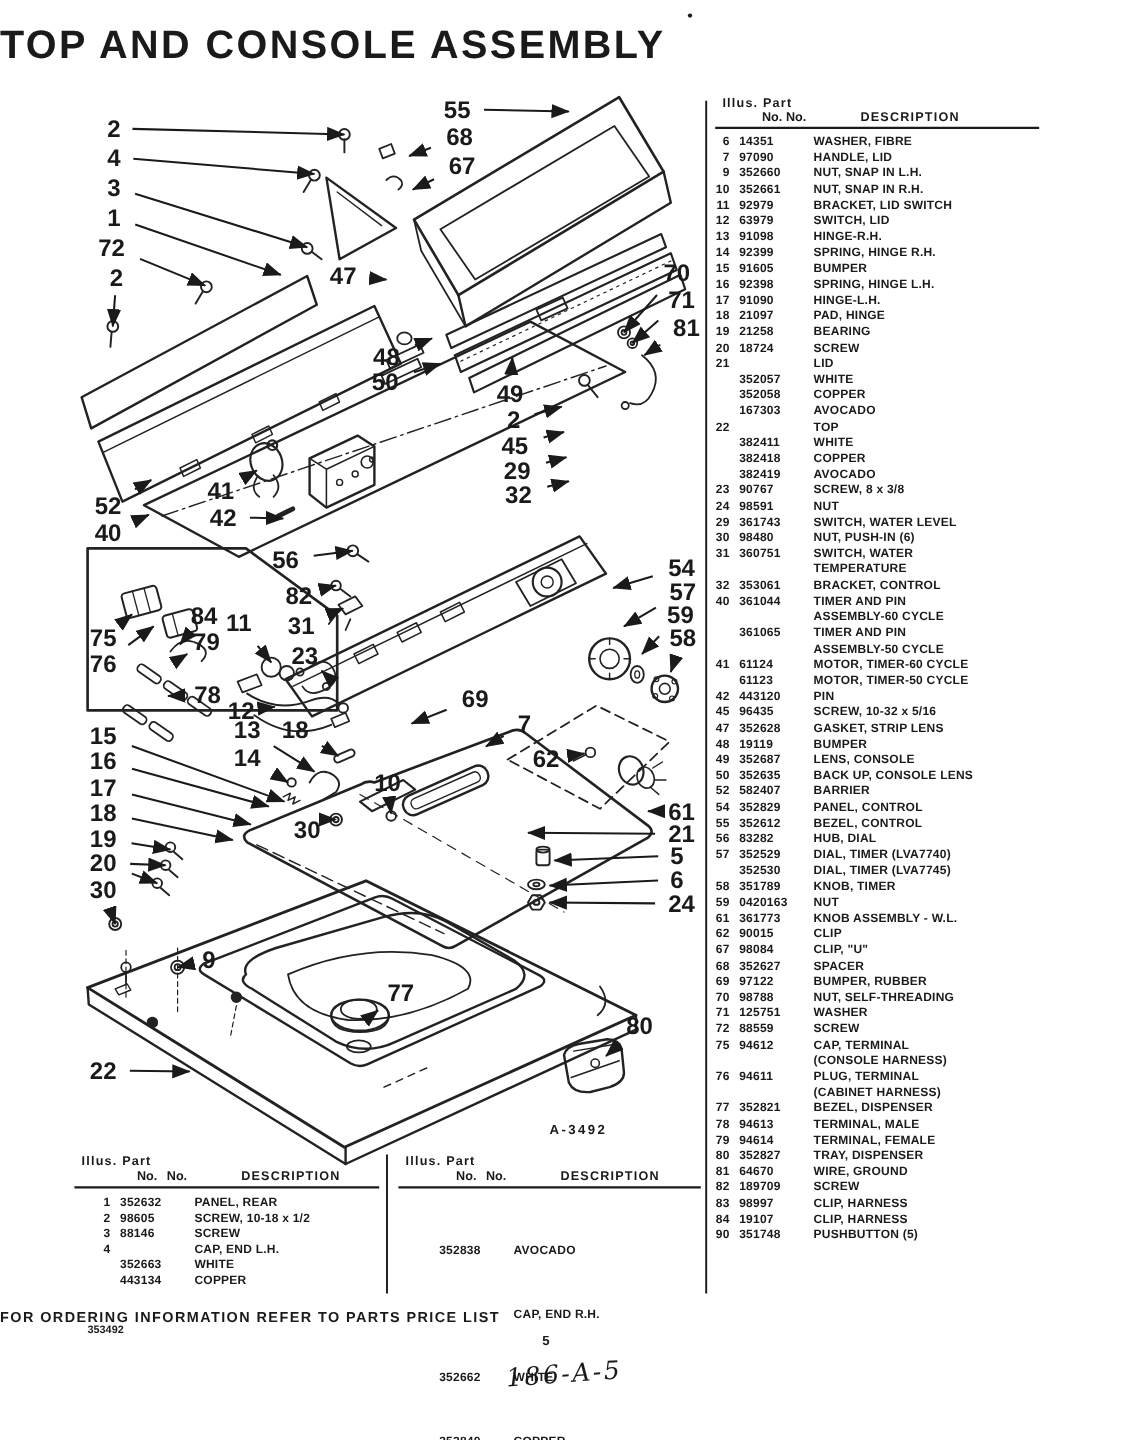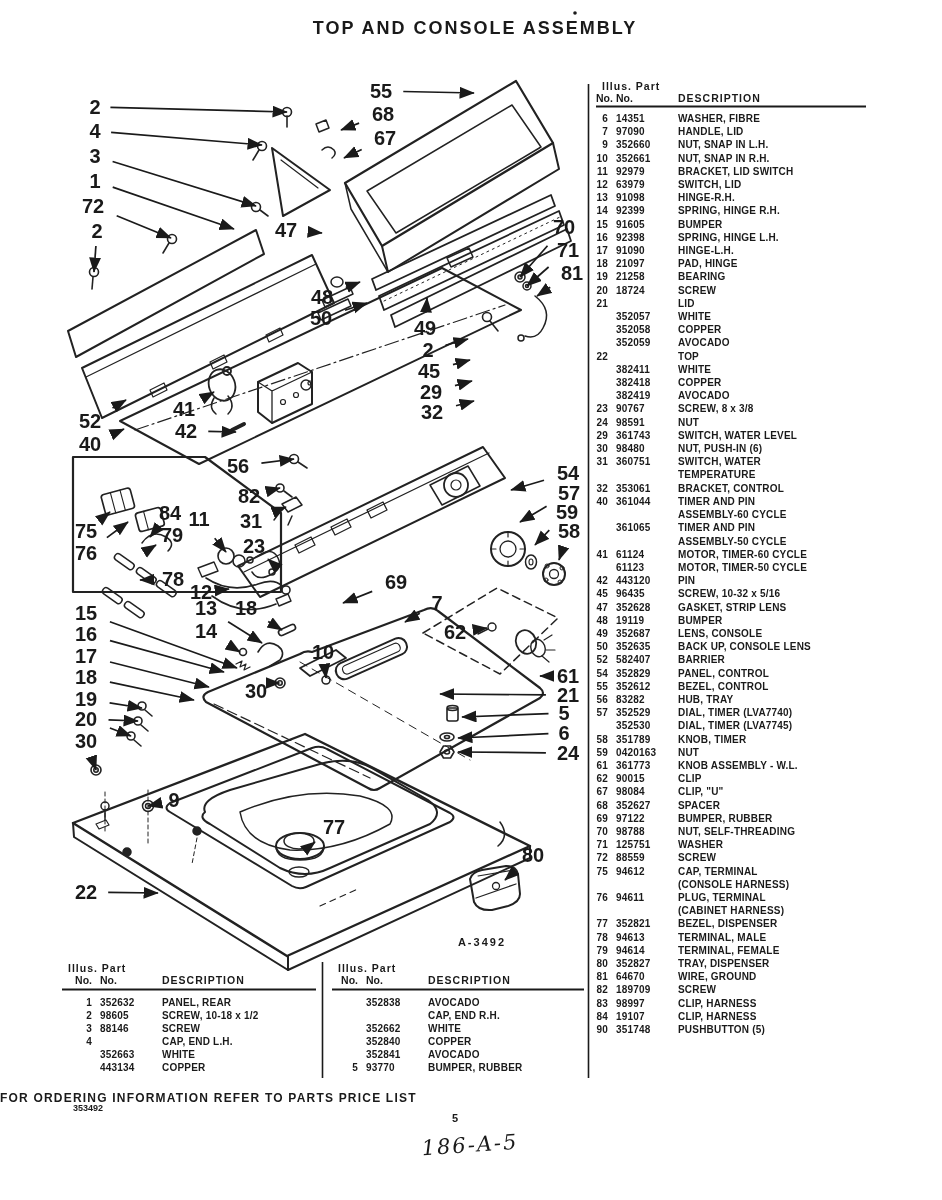--- a/index.html
+++ b/index.html
@@ -1,38 +1,38 @@
 <!DOCTYPE html>
 <html><head>
 <meta charset="utf-8">
 <style>
   html,body{margin:0;padding:0;background:#e8e8e4;}
   .page{position:relative;width:942px;height:1200px;background:#ffffff;
         font-family:"Liberation Sans",sans-serif;color:#1a1a1a;overflow:hidden;}
-  .title{position:absolute;left:0;top:18px;width:910px;text-align:center;
-         font-size:18px;font-weight:bold;letter-spacing:2px;padding-left:20px;}
+  .title{position:absolute;left:0;top:18px;width:910px;text-align:left;
+         font-size:33px;font-weight:bold;letter-spacing:2px;}
   .subtitle{position:absolute;left:0;top:54px;width:910px;text-align:center;
             font-size:15px;font-weight:bold;letter-spacing:.5px;}
   svg#diagram{position:absolute;left:0;top:0;}
   .callout{font:bold 20px "Liberation Sans",sans-serif;fill:#1a1a1a;}
   
   .ptable{position:absolute;font-weight:bold;font-size:10px;letter-spacing:.2px;}
   .ptable .prow{display:grid;}
   .rt{left:596px;top:112px;width:272px;}
   .rt .prow{grid-template-columns:20px 62px auto;line-height:13.2px;}
   .bl{left:62px;top:996px;width:256px;}
   .bl .prow{grid-template-columns:38px 62px auto;line-height:13px;}
   .bm{left:332px;top:996px;width:252px;}
-  .bm .prow{grid-template-columns:34px 62px auto;line-height:13px;}
+  .bm .prow{grid-template-columns:34px 62px auto;line-height:13px;margin-top:40px;}
   .c-n{text-align:right;padding-right:8px;}
   .c-p{text-align:left;}
   .c-d{text-align:left;white-space:nowrap;}
   .thead{position:absolute;font-weight:bold;font-size:10.5px;}
   .thead .h1{display:block;}
-  .thead .h2{display:grid;}
+  .thead .h2{display:grid;margin-left:39px;}
   .rt-h{left:596px;top:80px;width:272px;}
   .rt-h .h2{grid-template-columns:20px 62px auto;}
   .bl-h{left:62px;top:962px;width:256px;}
   .bl-h .h2{grid-template-columns:38px 62px auto;}
   .bm-h{left:332px;top:962px;width:252px;}
   .bm-h .h2{grid-template-columns:34px 62px auto;}
   .h2 .hc3{text-align:left;letter-spacing:1px;}
   .h2 .hc1{text-align:right;padding-right:8px;}
   .h1{padding-left:6px;letter-spacing:1px;}
   .footer-note{position:absolute;left:0;top:1091px;width:910px;
@@ -529,21 +529,21 @@
         <span class="c-p">352057</span>
         <span class="c-d">WHITE</span>
       </div>
       <div class="prow">
         <span class="c-n"></span>
         <span class="c-p">352058</span>
         <span class="c-d">COPPER</span>
       </div>
       <div class="prow">
         <span class="c-n"></span>
-        <span class="c-p">352059</span>
+        <span class="c-p">167303</span>
         <span class="c-d">AVOCADO</span>
       </div>
       <div class="prow">
         <span class="c-n">22</span>
         <span class="c-p"></span>
         <span class="c-d">TOP</span>
       </div>
       <div class="prow">
         <span class="c-n"></span>
         <span class="c-p">382411</span>
@@ -665,21 +665,21 @@
         <span class="c-d">PANEL, CONTROL</span>
       </div>
       <div class="prow">
         <span class="c-n">55</span>
         <span class="c-p">352612</span>
         <span class="c-d">BEZEL, CONTROL</span>
       </div>
       <div class="prow">
         <span class="c-n">56</span>
         <span class="c-p">83282</span>
-        <span class="c-d">HUB, TRAY</span>
+        <span class="c-d">HUB, DIAL</span>
       </div>
       <div class="prow">
         <span class="c-n">57</span>
         <span class="c-p">352529</span>
         <span class="c-d">DIAL, TIMER (LVA7740)</span>
       </div>
       <div class="prow">
         <span class="c-n"></span>
         <span class="c-p">352530</span>
         <span class="c-d">DIAL, TIMER (LVA7745)</span>

